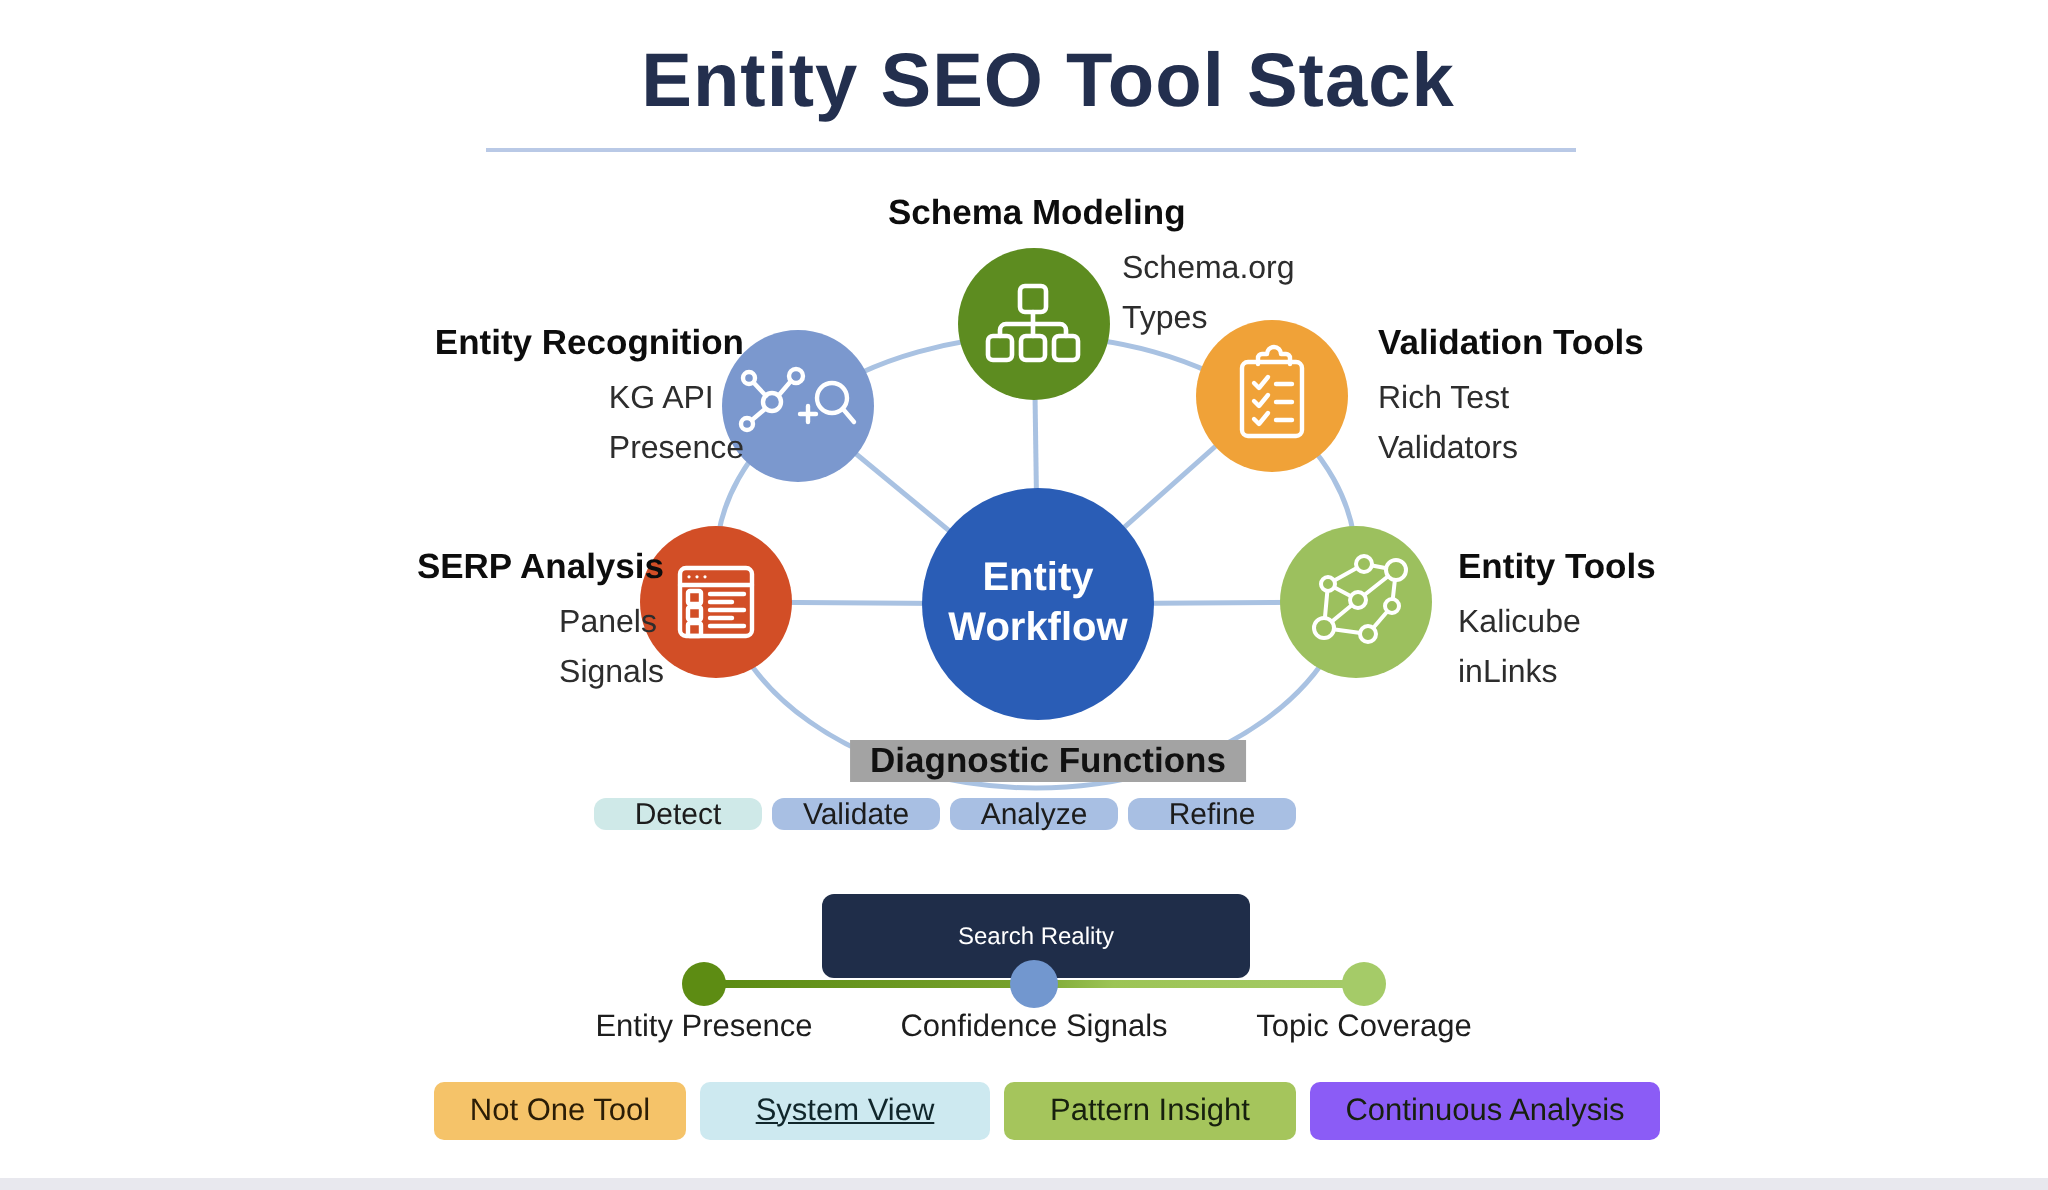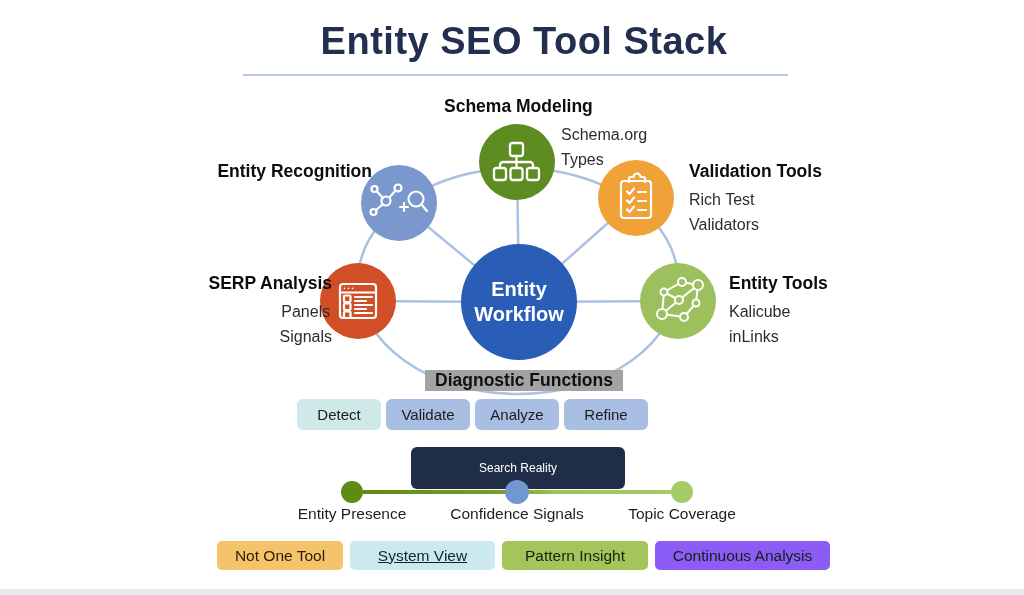--- a/index.html
+++ b/index.html
@@ -5,27 +5,27 @@
   html,body{margin:0;padding:0;background:#fff;}
   .canvas{position:relative;width:1024px;height:595px;background:#ffffff;overflow:hidden;
           font-family:"Liberation Sans","DejaVu Sans",sans-serif;color:#111;padding-left:24px;}
   .abs{position:absolute;}
   .page-title{left:0;right:0;top:20px;text-align:center;font-size:38px;font-weight:bold;
               color:#232f4e;letter-spacing:.5px;}
   .title-rule{left:243px;top:74px;width:545px;height:2px;background:#b9c9e6;}
   svg.diagram{left:0;top:0;}
   .node-title{font-size:17.5px;font-weight:bold;color:#0d0d0d;white-space:nowrap;}
   .node-sub{font-size:16px;color:#2d2d2d;line-height:25px;white-space:nowrap;}
-  .ta-r{text-align:center;}
+  .ta-r{text-align:left;}
   .hub-text{left:459px;top:277px;width:120px;text-align:center;color:#fff;
             font-size:20px;font-weight:bold;line-height:25px;}
   .diag-heading{left:50%;transform:translateX(-50%);top:370px;font-size:17.5px;font-weight:bold;
                 background:#a3a3a3;padding:0 10px;white-space:nowrap;}
   .fn-row{left:297px;top:399px;display:flex;gap:5px;}
-  .fn-chip{width:84px;height:31px;border-radius:6px;display:flex;align-items:center;
+  .fn-chip{width:84px;height:16px;border-radius:6px;display:flex;align-items:center;
            justify-content:center;font-size:15px;color:#1c1c1c;background:#a8bfe3;}
   .fn-chip.first{background:#cfe9e8;}
   .search-banner{left:411px;top:447px;width:214px;height:42px;background:#1f2d49;border-radius:6px;
                  display:flex;align-items:center;justify-content:center;color:#fff;
                  font-size:12px;font-weight:normal;}
   .spec-line{left:352px;top:490px;width:330px;height:3.5px;border-radius:2px;
              background:linear-gradient(to right,#5a8a12,#76a12c 48%,#9cc455 62%,#a5cb68);}
   .dot{border-radius:50%;}
   .dot-left{left:341px;top:481px;width:22px;height:22px;background:#5d8c13;}
   .dot-mid{left:505px;top:480px;width:24px;height:24px;background:#7297cf;}
@@ -151,20 +151,24 @@
     <div>Workflow</div>
   </div>
 
   <div class="abs node-title" style="left:444px;top:96px;">Schema Modeling</div>
   <div class="abs node-sub" style="left:561px;top:122px;">
     <div>Schema.org</div>
     <div>Types</div>
   </div>
 
   <div class="abs node-title ta-r" style="right:676px;top:161px;">Entity Recognition</div>
+  <div class="abs node-sub ta-r" style="right:676px;top:187px;">
+    <div>KG API</div>
+    <div>Presence</div>
+  </div>
 
   <div class="abs node-title" style="left:689px;top:161px;">Validation Tools</div>
   <div class="abs node-sub" style="left:689px;top:187px;">
     <div>Rich Test</div>
     <div>Validators</div>
   </div>
 
   <div class="abs node-title ta-r" style="right:716px;top:273px;">SERP Analysis</div>
   <div class="abs node-sub ta-r" style="right:716px;top:299px;">
     <div>Panels</div>

